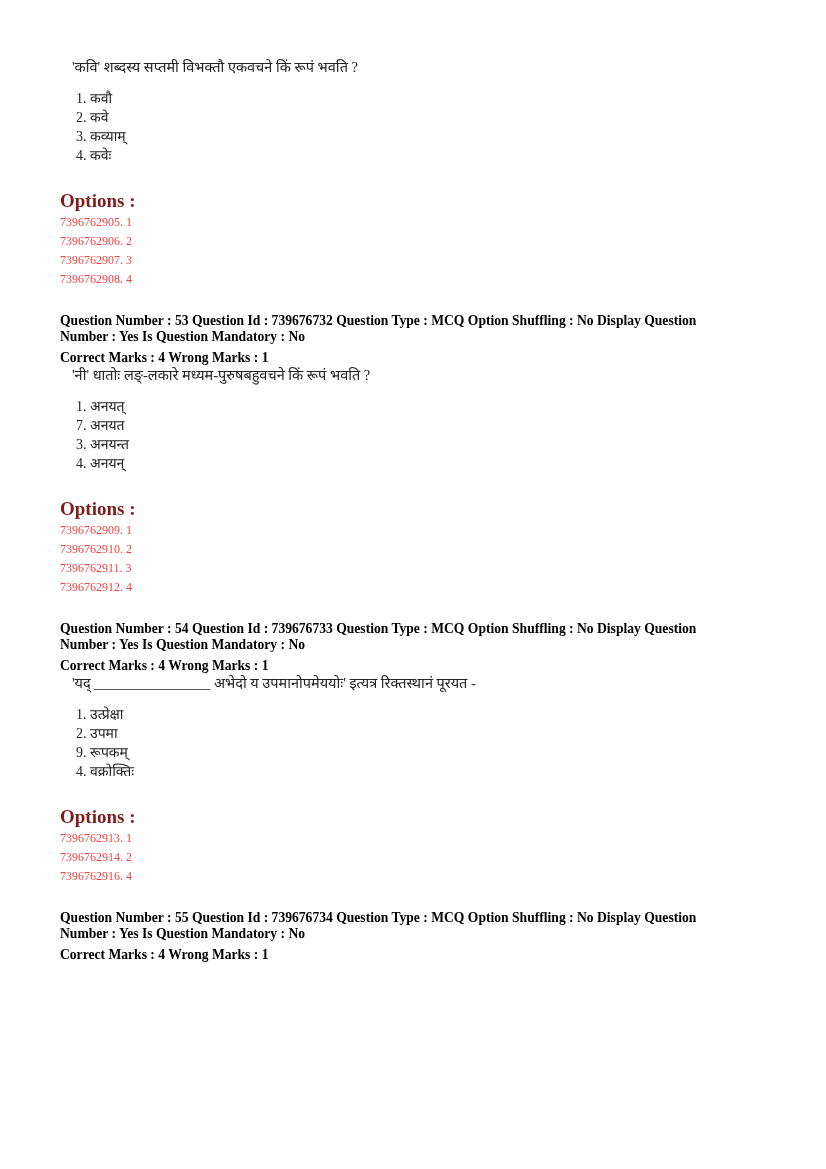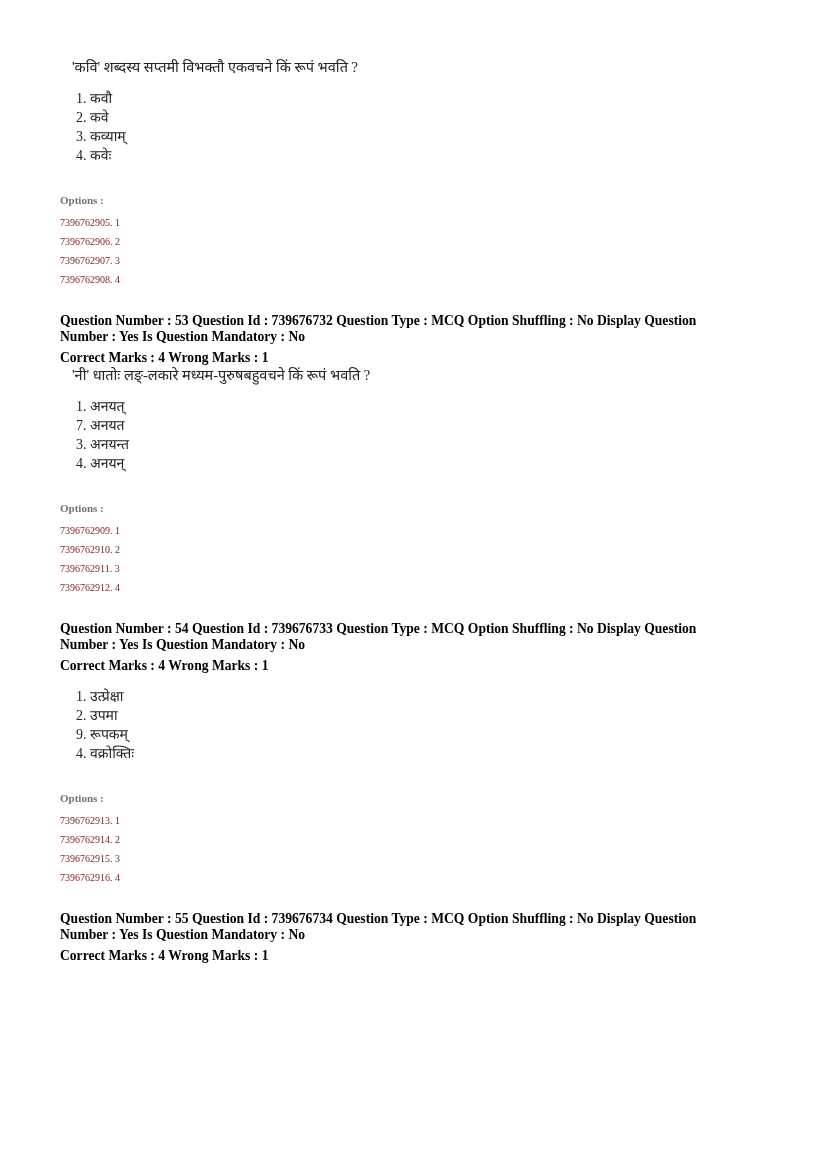--- a/index.html
+++ b/index.html
@@ -30,29 +30,29 @@
   .choices {
     margin: 13px 0 0 16px;
     font-size: 14px;
     line-height: 19px;
     color: #222222;
   }
   .choice { margin: 0; }
   .opt-head {
     margin: 27px 0 0 0;
     font-weight: bold;
-    font-size: 11px;
+    font-size: 19px;
     line-height: 17px;
-    color: #737373;
+    color: #7f1d1d;
   }
   .opt-ids {
     margin: 4px 0 0 0;
-    font-size: 10px;
+    font-size: 12px;
     line-height: 19px;
-    color: #7f1d1d;
+    color: #ef4444;
   }
   .opt-id { margin: 0; }
   .meta {
     margin: 24px 0 0 0;
     font-weight: bold;
     font-size: 13.6px;
     line-height: 16px;
     color: #000000;
     max-width: 692px;
   }
@@ -102,31 +102,31 @@
       <p class="opt-id">7396762912. 4</p>
     </div>
   </div>
 
   <div class="meta">
     <p>Question Number : 54 Question Id : 739676733 Question Type : MCQ Option Shuffling : No Display Question Number : Yes Is Question Mandatory : No</p>
     <p class="marks">Correct Marks : 4 Wrong Marks : 1</p>
   </div>
 
   <div class="qblock">
+    <p class="qtext">'यद् ________________ अभेदो य उपमानोपमेययोः' इत्यत्र रिक्तस्थानं पूरयत -</p>
     <div class="choices">
       <p class="choice">1. उत्प्रेक्षा</p>
       <p class="choice">2. उपमा</p>
       <p class="choice">9. रूपकम्</p>
       <p class="choice">4. वक्रोक्तिः</p>
     </div>
     <p class="opt-head">Options :</p>
     <div class="opt-ids">
       <p class="opt-id">7396762913. 1</p>
       <p class="opt-id">7396762914. 2</p>
-      <p class="opt-id">7396762915. 3</p>
       <p class="opt-id">7396762916. 4</p>
     </div>
   </div>
 
   <div class="meta">
     <p>Question Number : 55 Question Id : 739676734 Question Type : MCQ Option Shuffling : No Display Question Number : Yes Is Question Mandatory : No</p>
     <p class="marks">Correct Marks : 4 Wrong Marks : 1</p>
   </div>
 
 </div>

